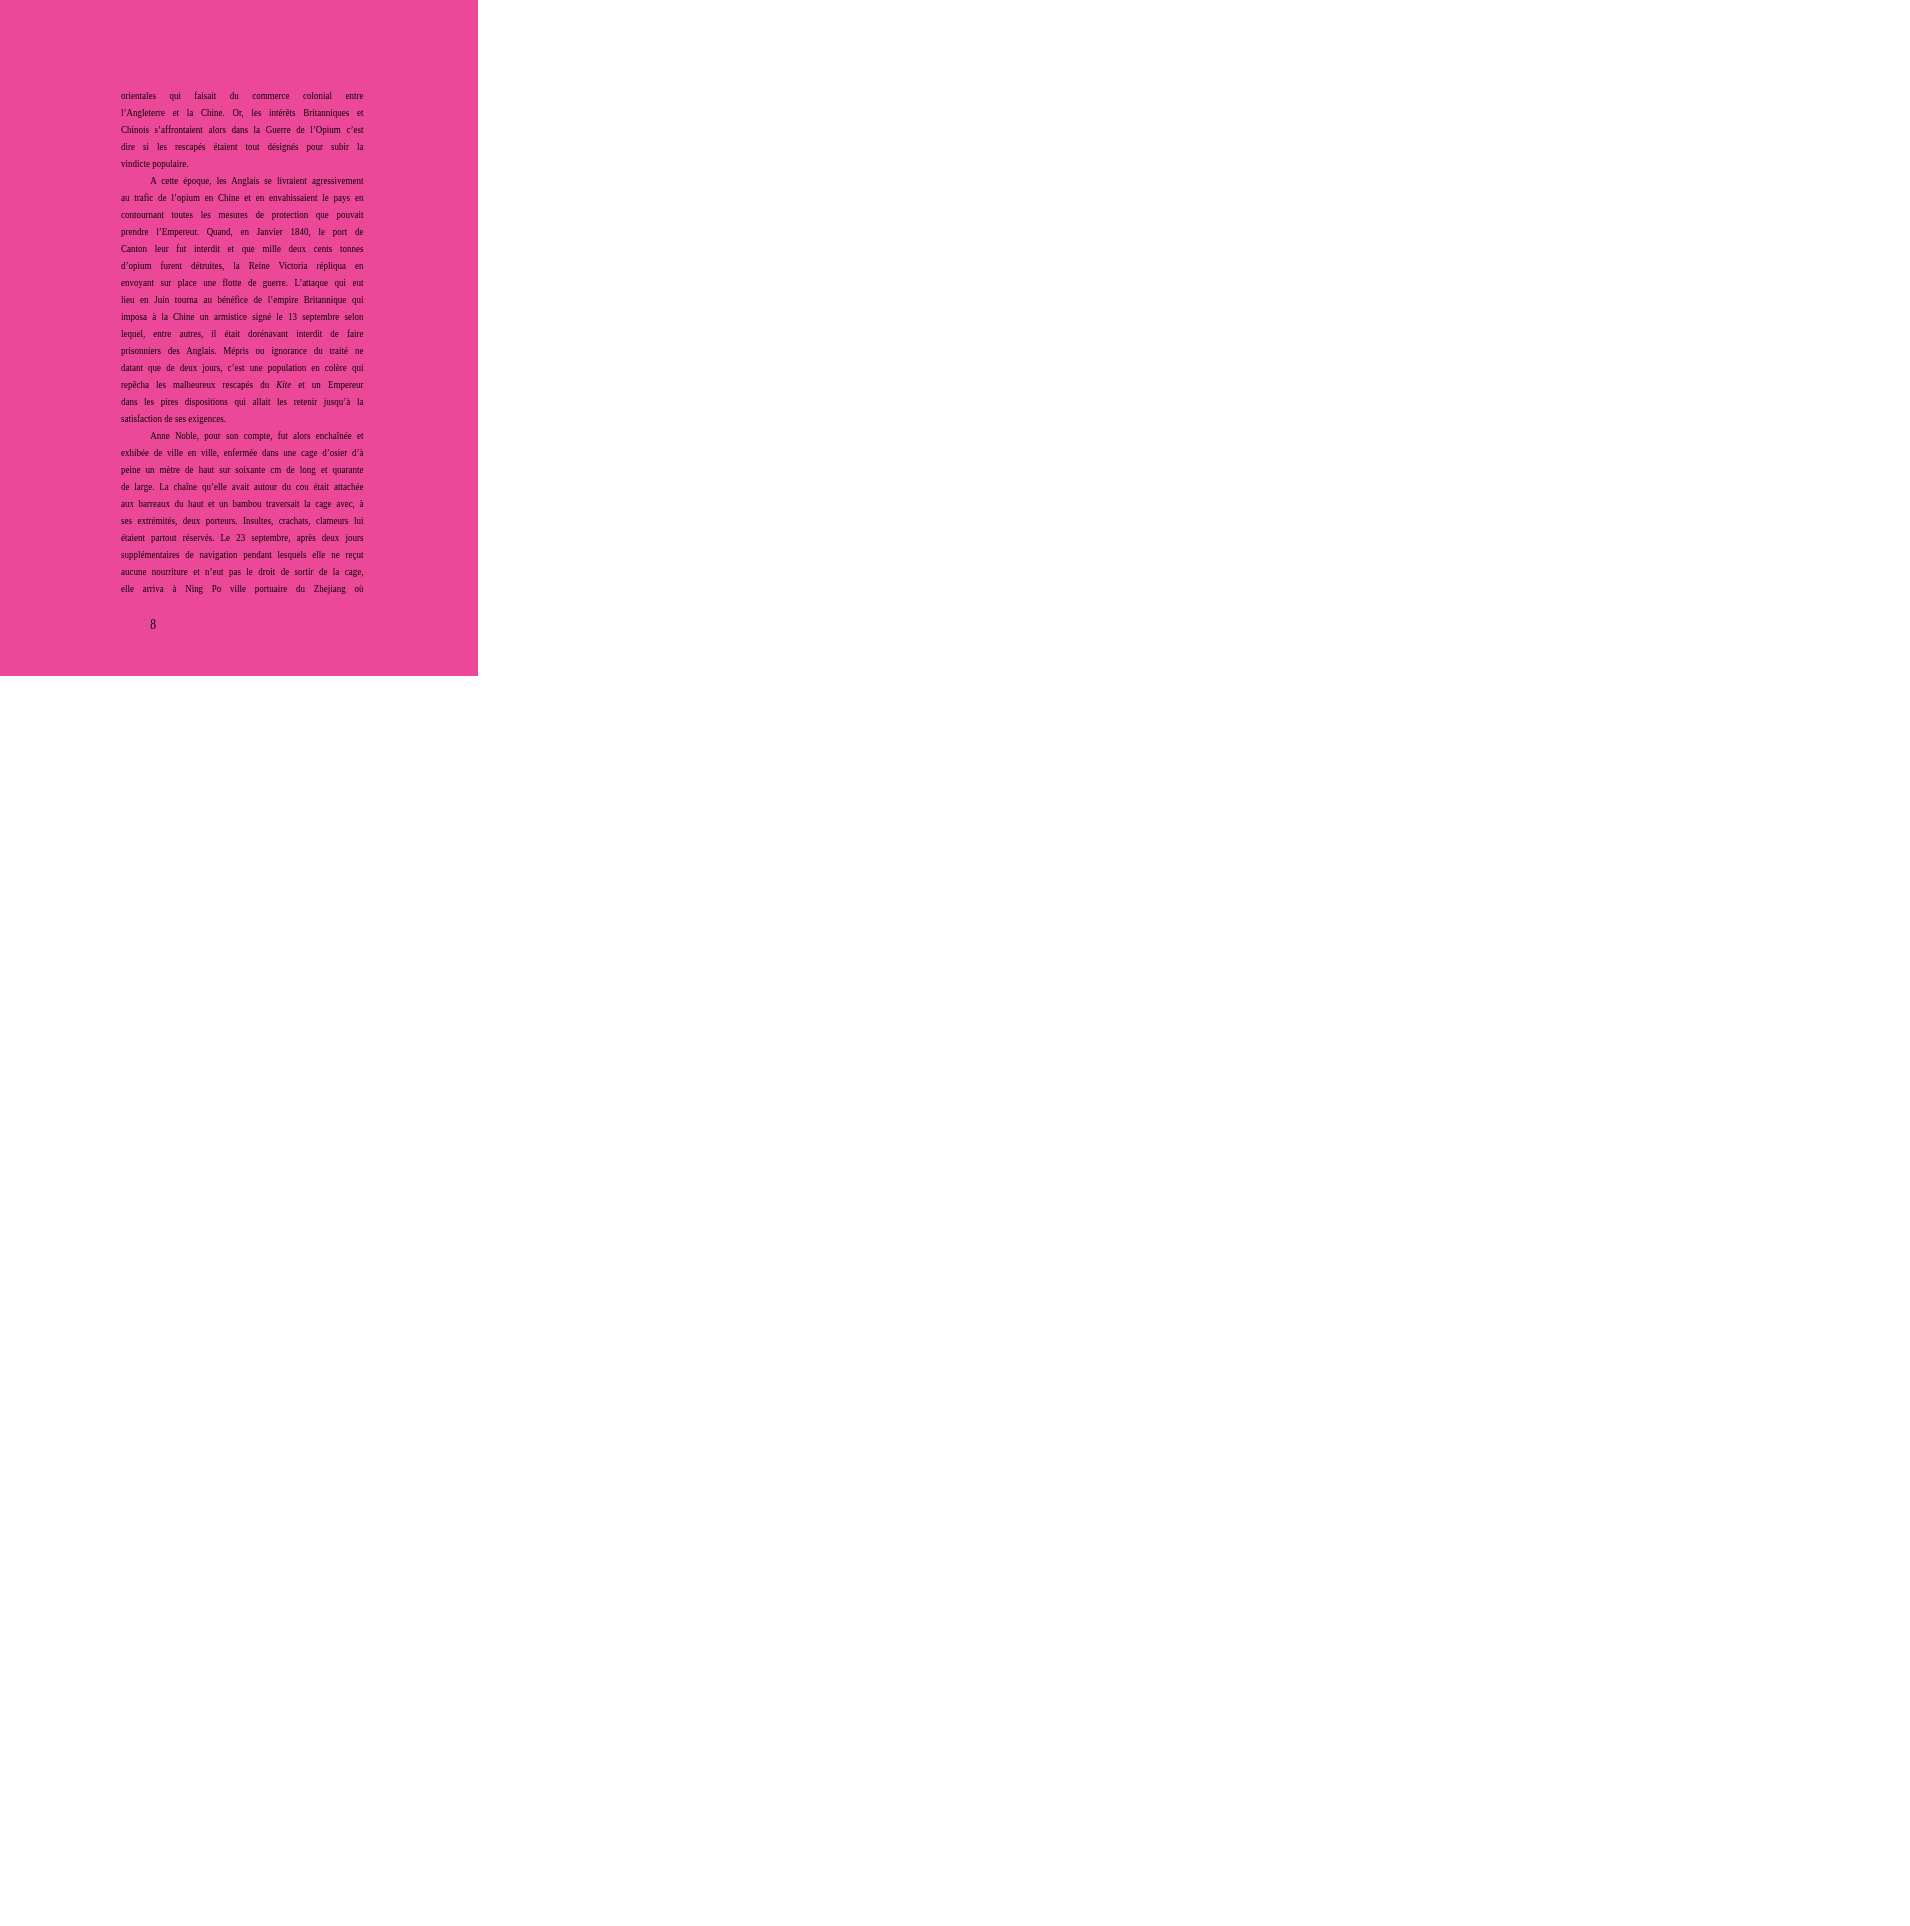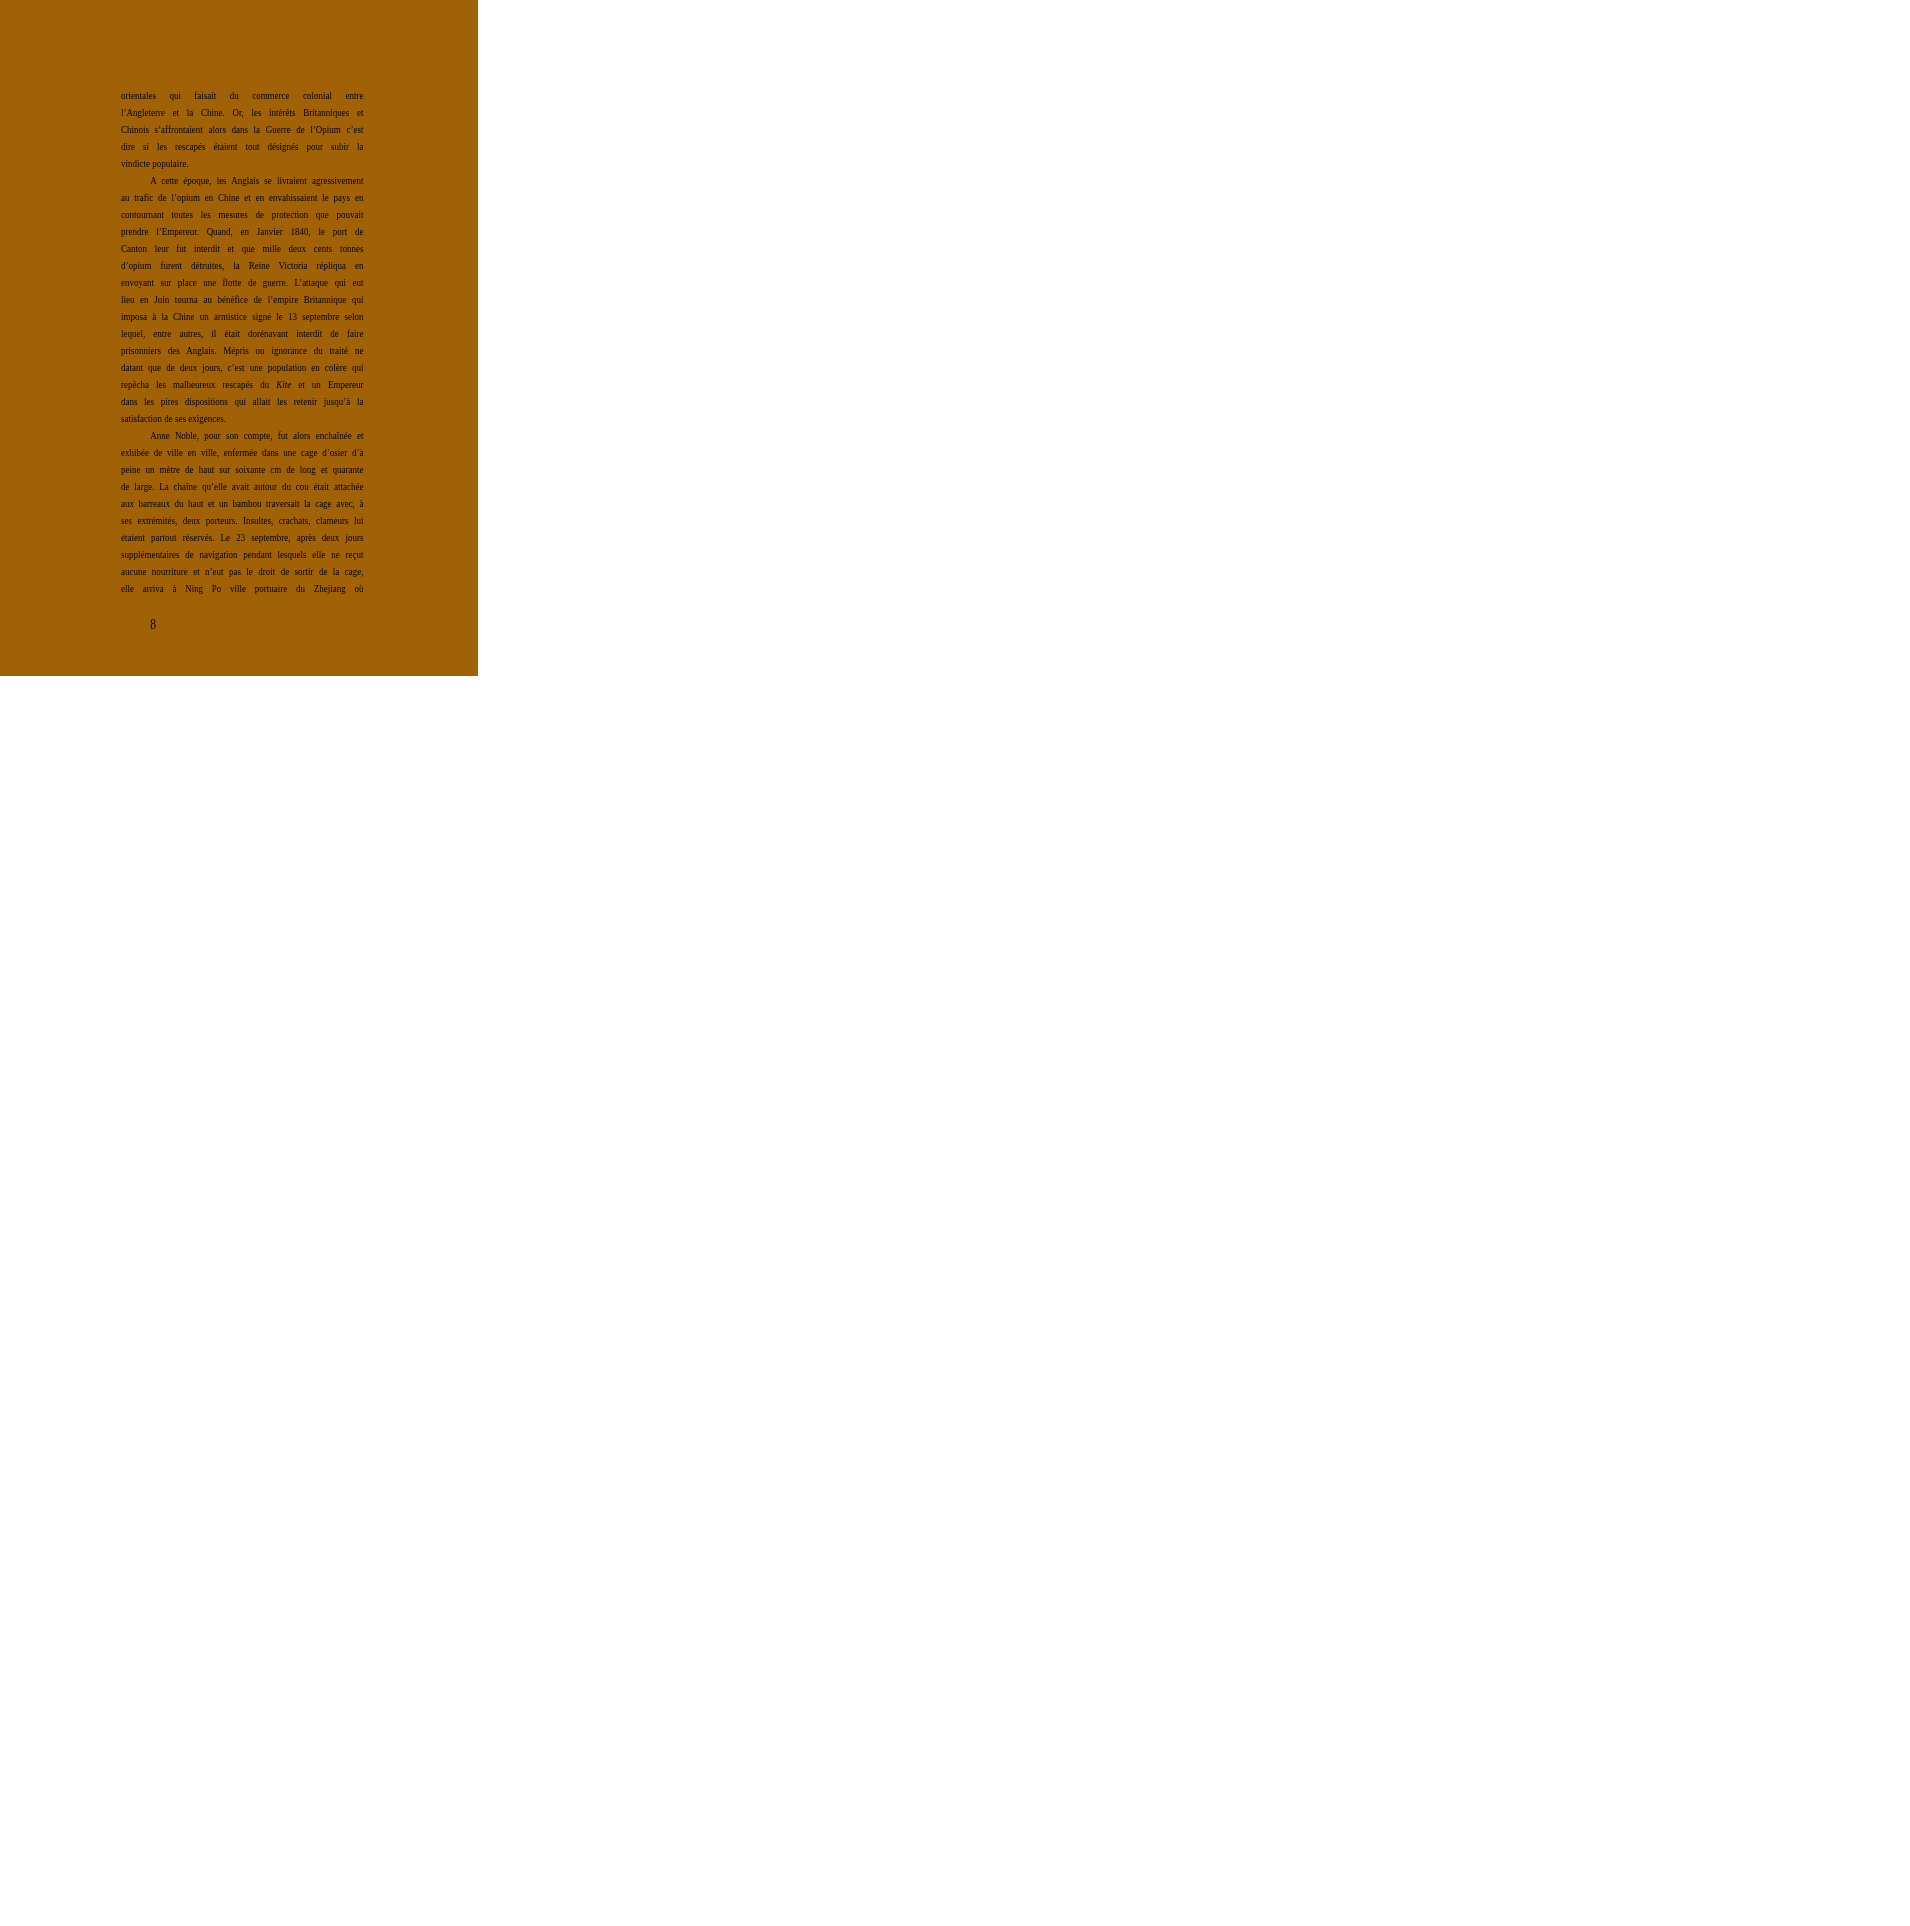--- a/index.html
+++ b/index.html
@@ -4,21 +4,21 @@
 <style>
   html, body {
     margin: 0;
     padding: 0;
     background: #ffffff;
   }
   .page {
     position: relative;
     width: 478px;
     height: 676px;
-    background: #a16207;
+    background: #ec4899;
     overflow: hidden;
     font-family: "Liberation Serif", "DejaVu Serif", serif;
     color: #000000;
   }
   .textblock {
     position: absolute;
     left: 121px;
     top: 87px;
     width: 291px;
     transform: scaleX(0.833);

